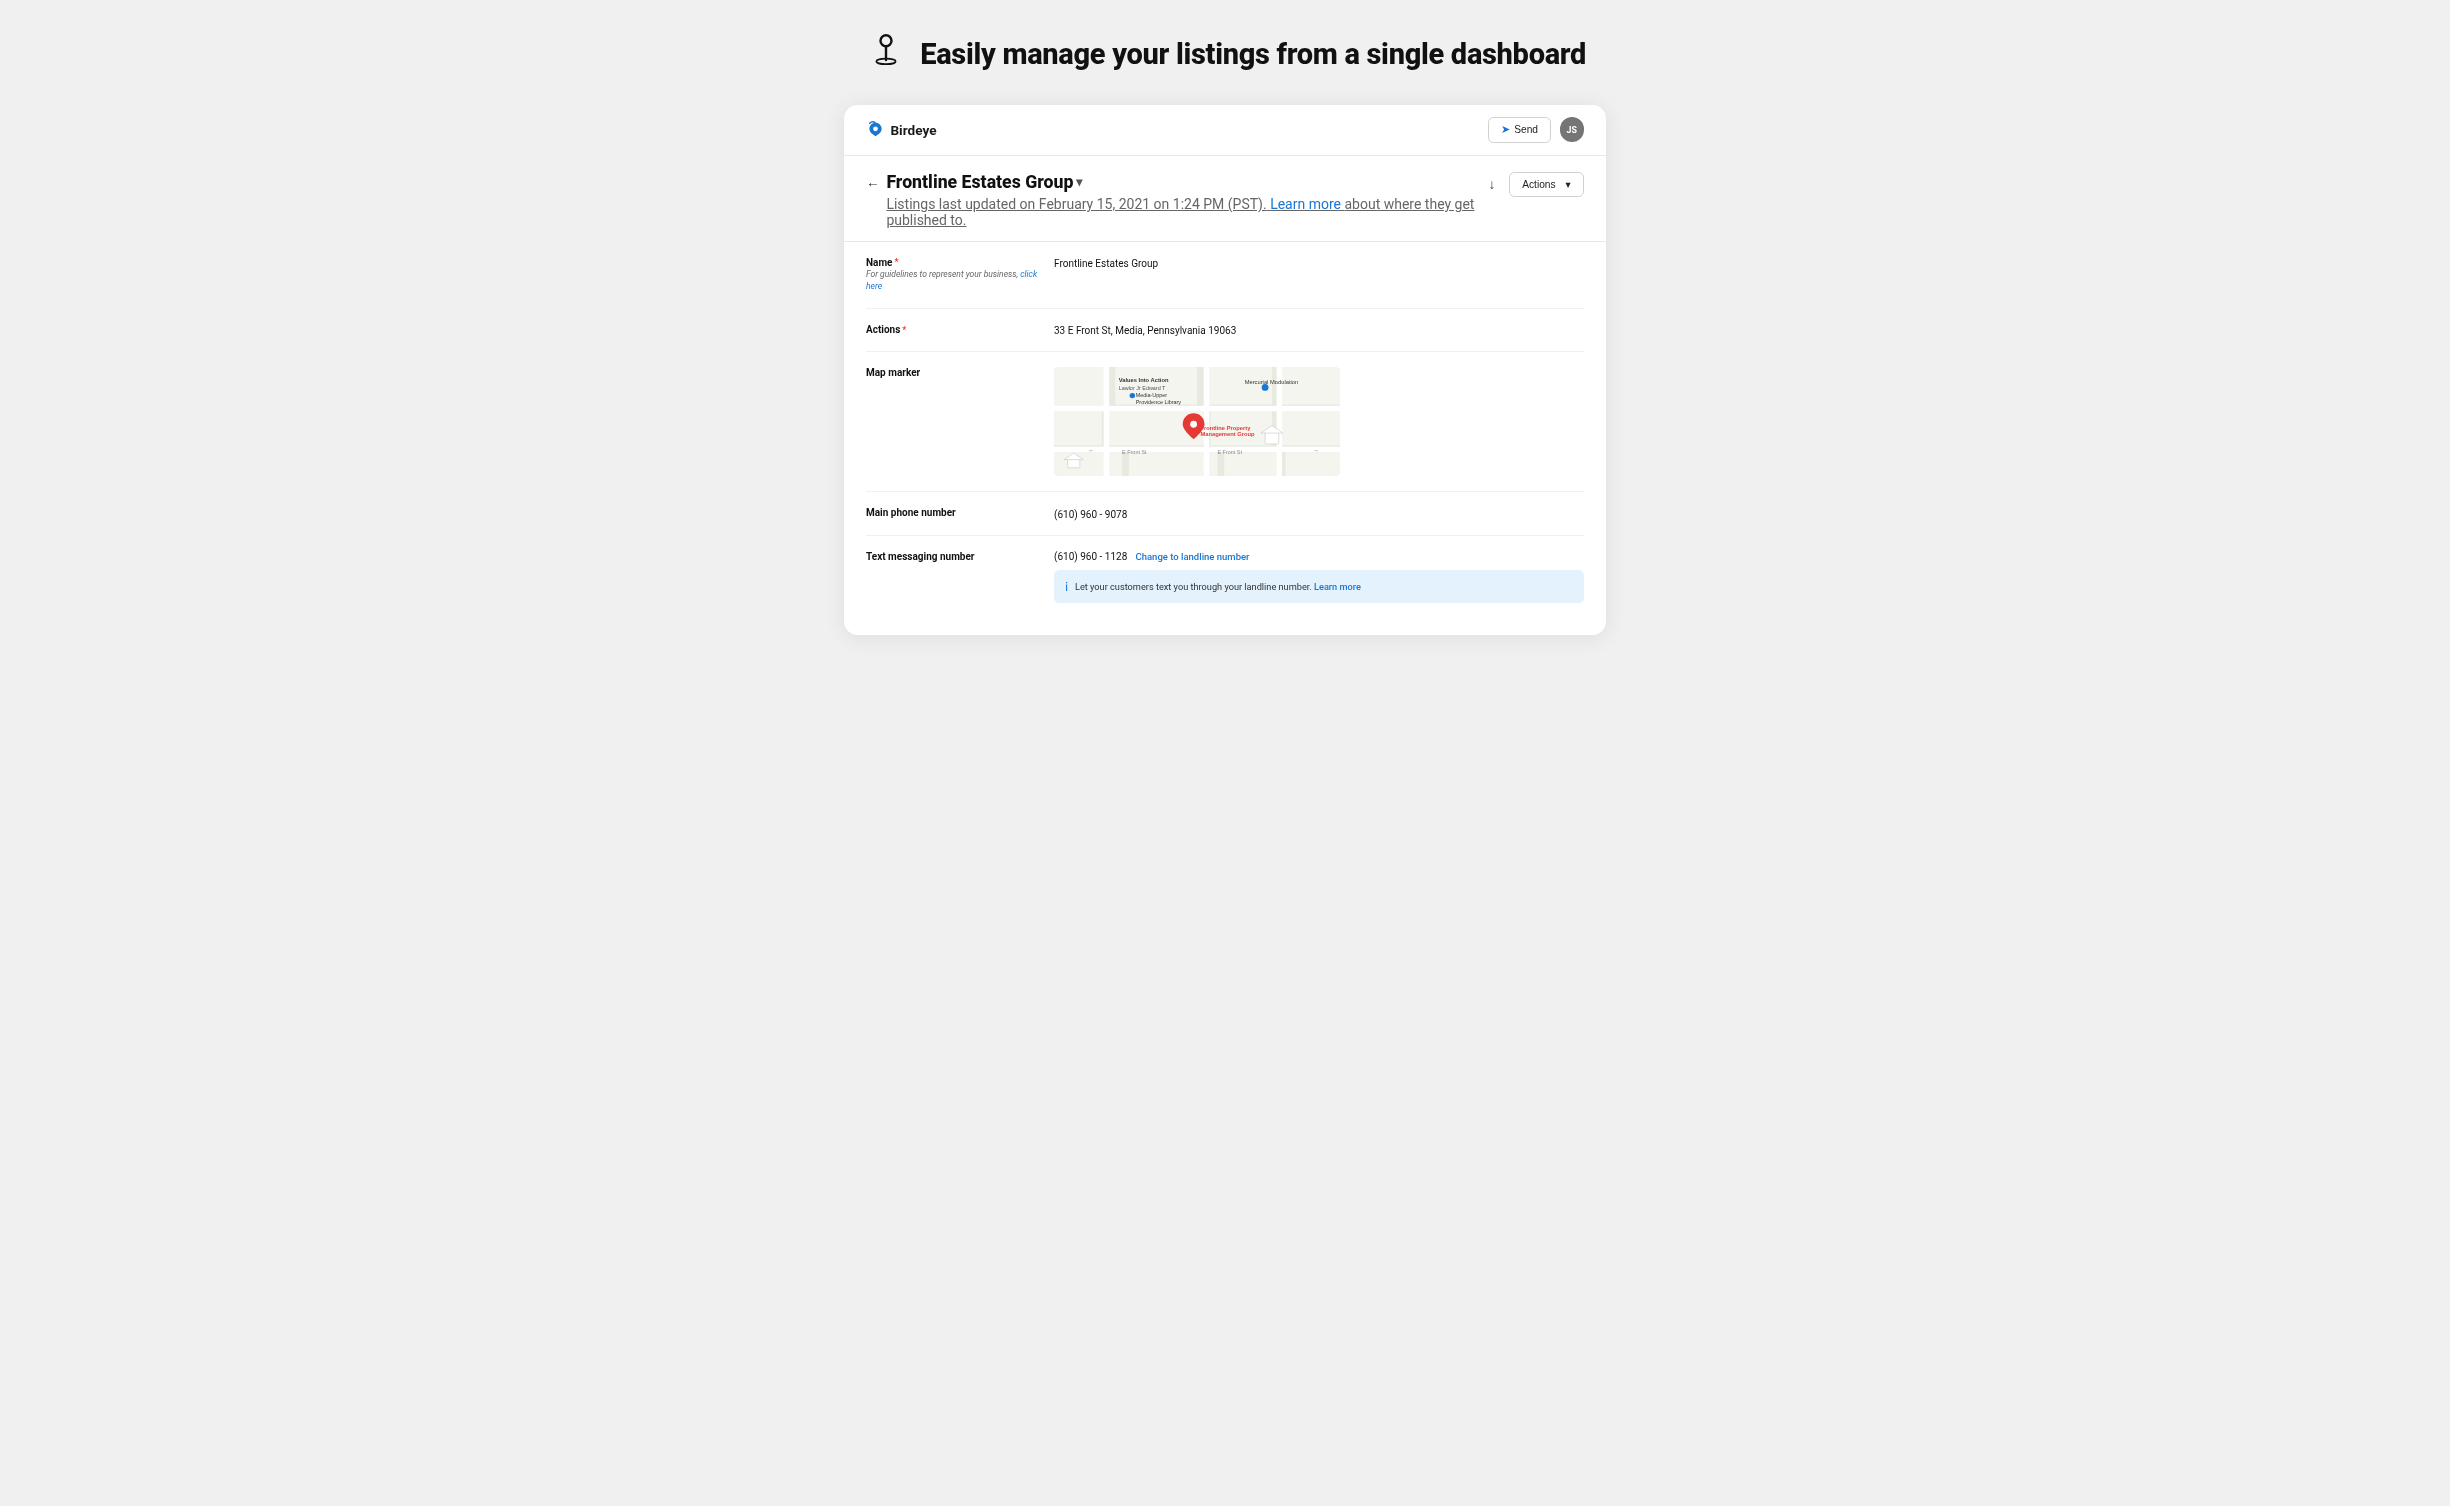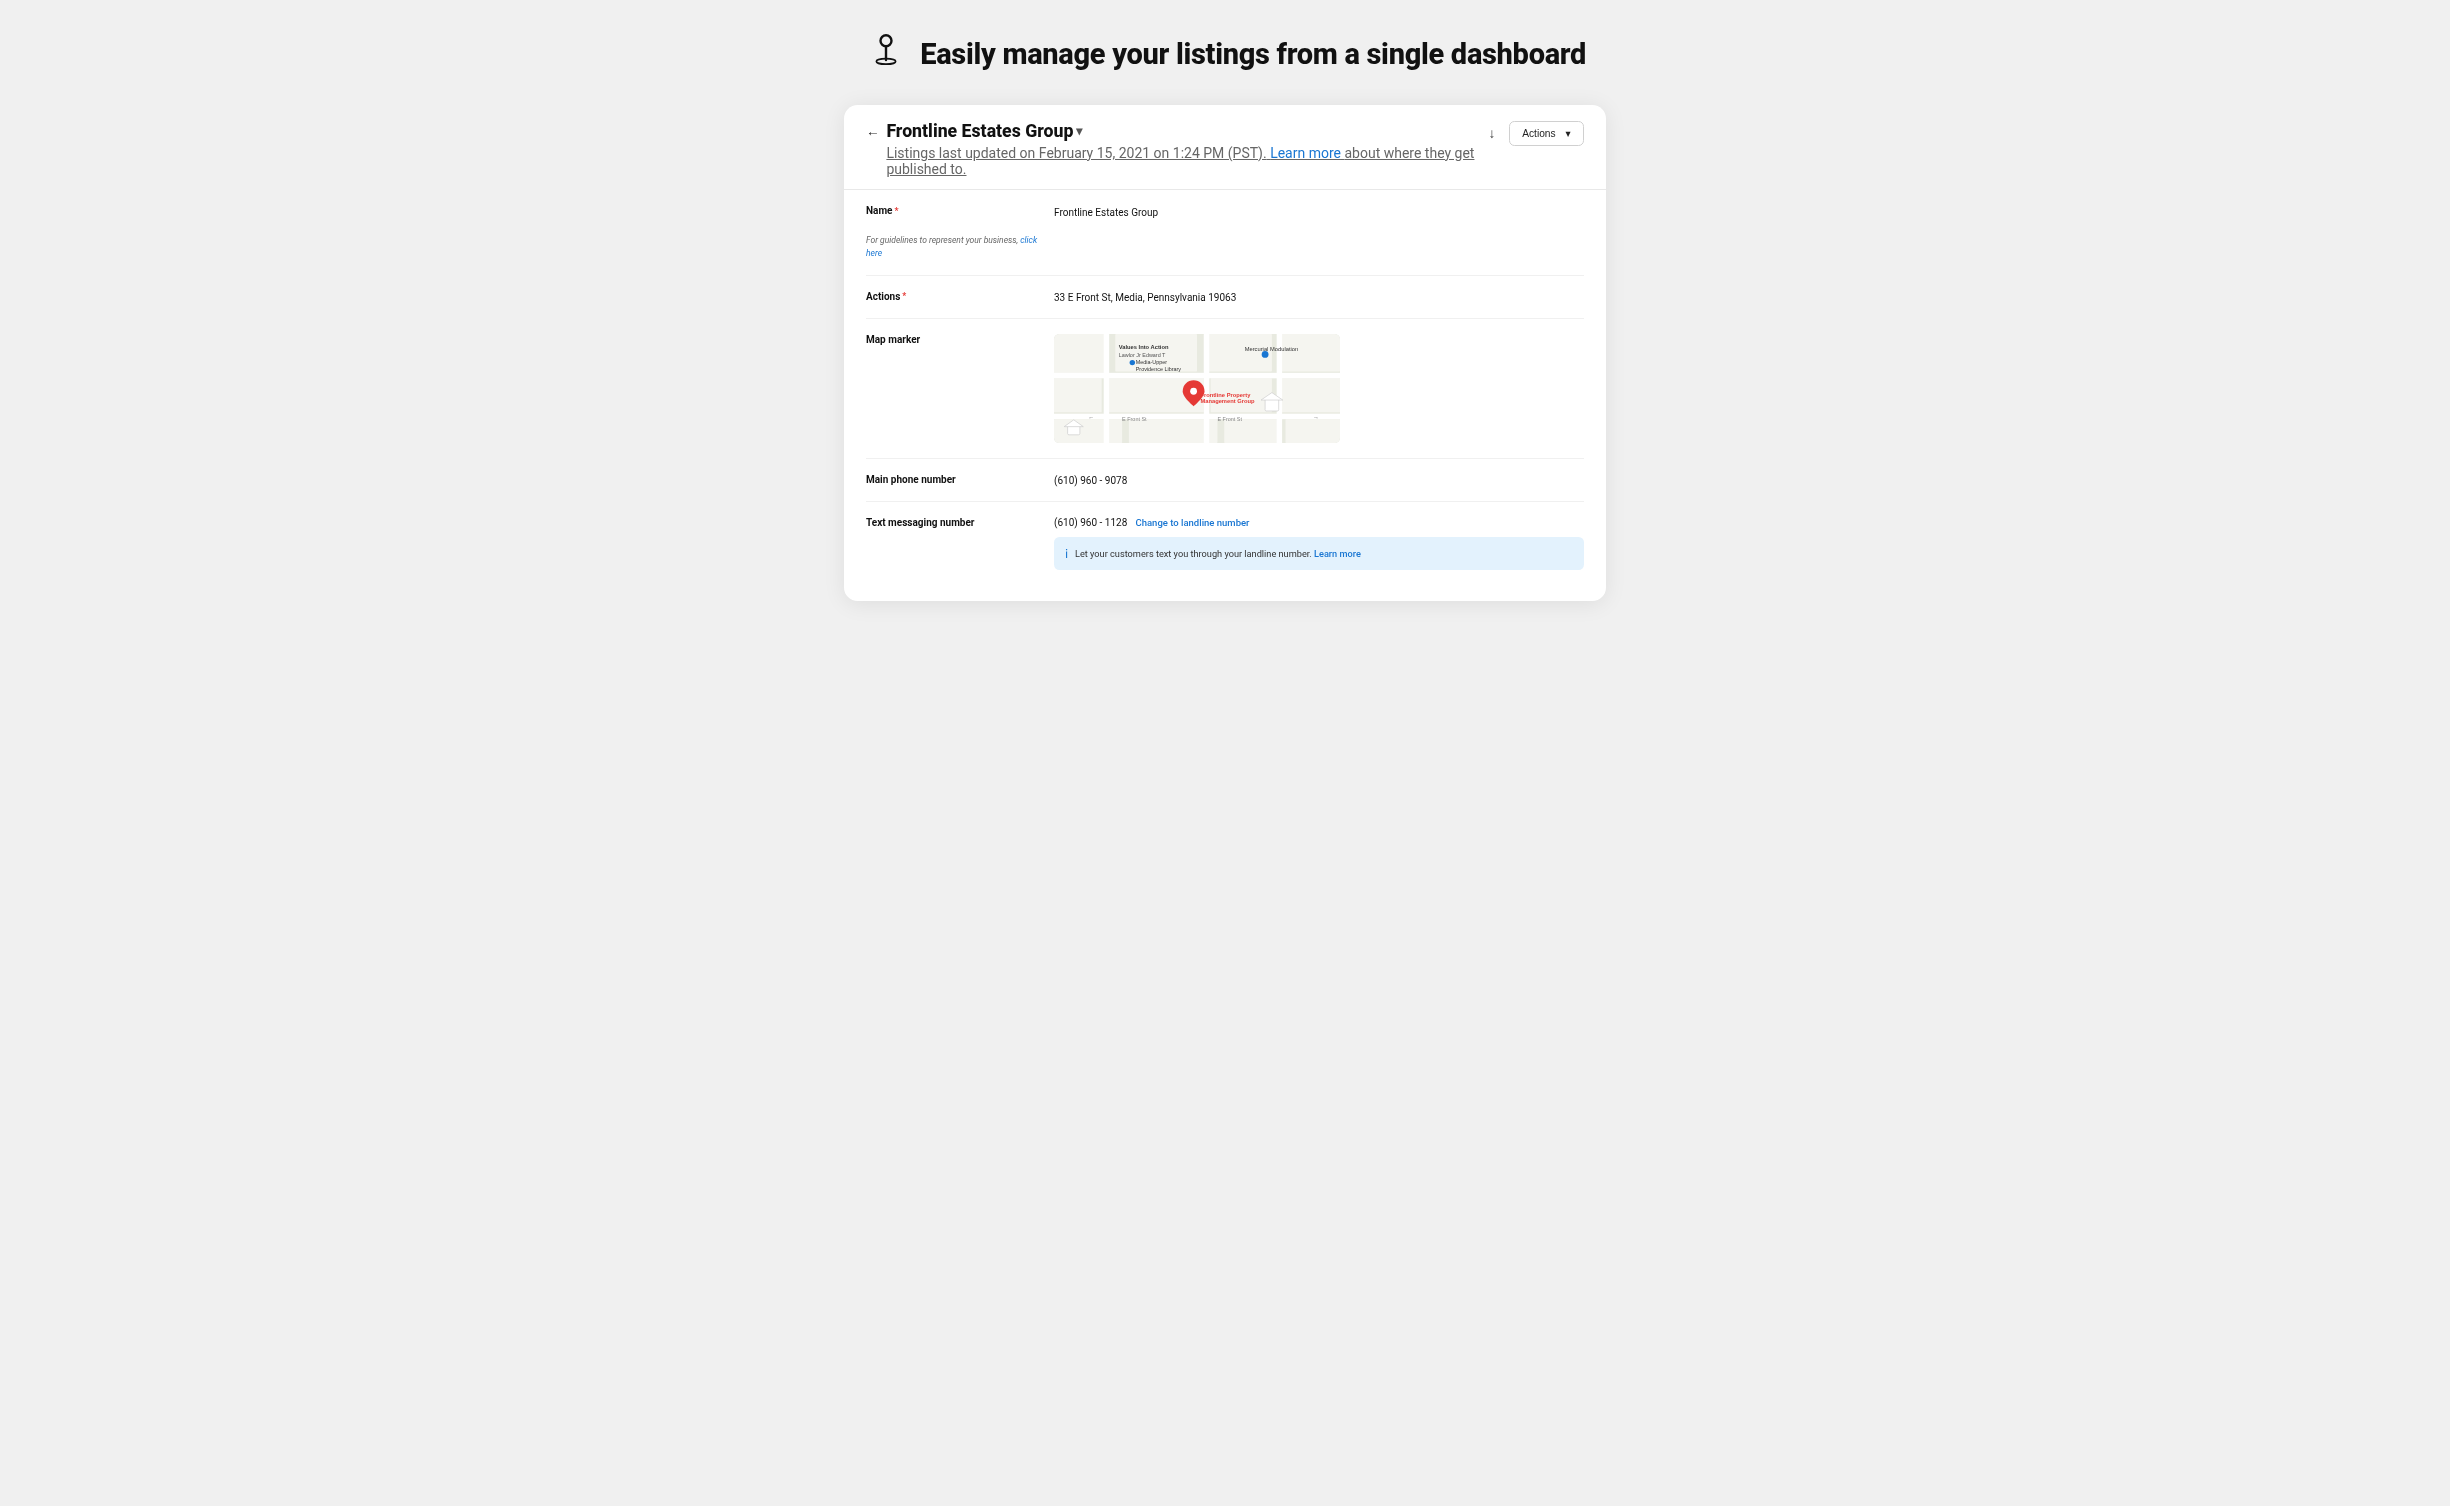--- a/index.html
+++ b/index.html
@@ -209,21 +209,21 @@
       padding: 15px 0;
       border-bottom: 0.7px solid #f0f0f0;
       align-items: start;
     }
     .form-row:last-child {
       border-bottom: none;
     }
     .form-label-col {
       display: flex;
       flex-direction: column;
-      gap: 18px;
+      gap: 0;
     }
     .form-label {
       font-size: 10px;
       font-weight: 700;
       color: #111;
       display: flex;
       align-items: center;
       gap: 2px;
     }
     .required-star {
@@ -311,20 +311,38 @@
       <circle cx="32" cy="20" r="8" stroke="#111" stroke-width="3.5" fill="none"></circle>
       <line x1="32" y1="28" x2="32" y2="48" stroke="#111" stroke-width="3.5" stroke-linecap="round"></line>
       <ellipse cx="32" cy="50" rx="14" ry="4" stroke="#111" stroke-width="2.5" fill="none"></ellipse>
     </svg>
   </div>
   <h1 class="hero-title">Easily manage your listings from a single dashboard</h1>
 </div>
 
 <div class="card">
 
+  <div class="topbar">
+    <div class="topbar-logo">
+
+      <svg class="birdeye-icon" viewBox="0 0 28 28" fill="none" xmlns="http://www.w3.org/2000/svg">
+        <path d="M14 4C9 4 5 8 5 13c0 3 1.5 5.5 3.8 7.2L14 24l5.2-3.8C21.5 18.5 23 16 23 13c0-5-4-9-9-9z" fill="#1976d2"></path>
+        <circle cx="14" cy="13" r="3.5" fill="#fff"></circle>
+        <path d="M14 4 C10 1 6 3 5 6" stroke="#1976d2" stroke-width="2" fill="none"></path>
+      </svg>
+      <span>Birdeye</span>
+    </div>
+    <div class="topbar-right">
+      <button class="send-btn">
+        <span class="send-icon">➤</span>
+        <span>Send</span>
+      </button>
+      <div class="avatar-badge">JS</div>
+    </div>
+  </div>
 
   <div class="page-header">
     <div class="page-header-left">
       <div class="page-title-row">
         <a class="back-btn" href="#">
           <span>←</span>
         </a>
         <div class="page-title">
           <span>Frontline Estates Group</span>
           <span class="title-caret">▾</span>

